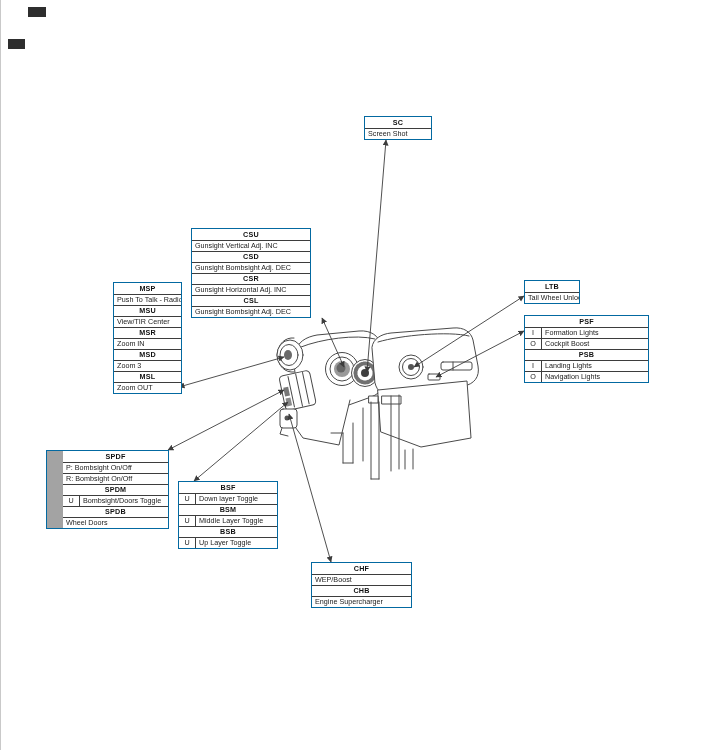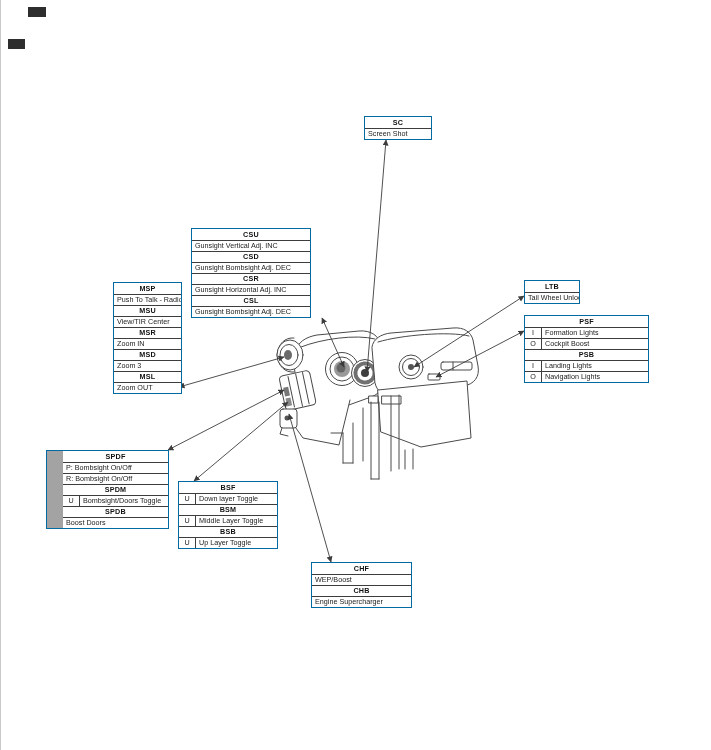--- a/index.html
+++ b/index.html
@@ -206,21 +206,21 @@
           <span class="txt">SPDM</span>
         </div>
         <div class="lrow item">
           <span class="kcell">U</span>
           <span class="txt">Bombsight/Doors Toggle</span>
         </div>
         <div class="lrow header">
           <span class="txt">SPDB</span>
         </div>
         <div class="lrow item">
-          <span class="txt">Boost Doors</span>
+          <span class="txt">Wheel Doors</span>
         </div>
       </div>
       <div class="lbox" style="left: 177px; top: 481px; width: 100px;">
         <div class="lrow header">
           <span class="txt">BSF</span>
         </div>
         <div class="lrow item">
           <span class="kcell">U</span>
           <span class="txt">Down layer Toggle</span>
         </div>

